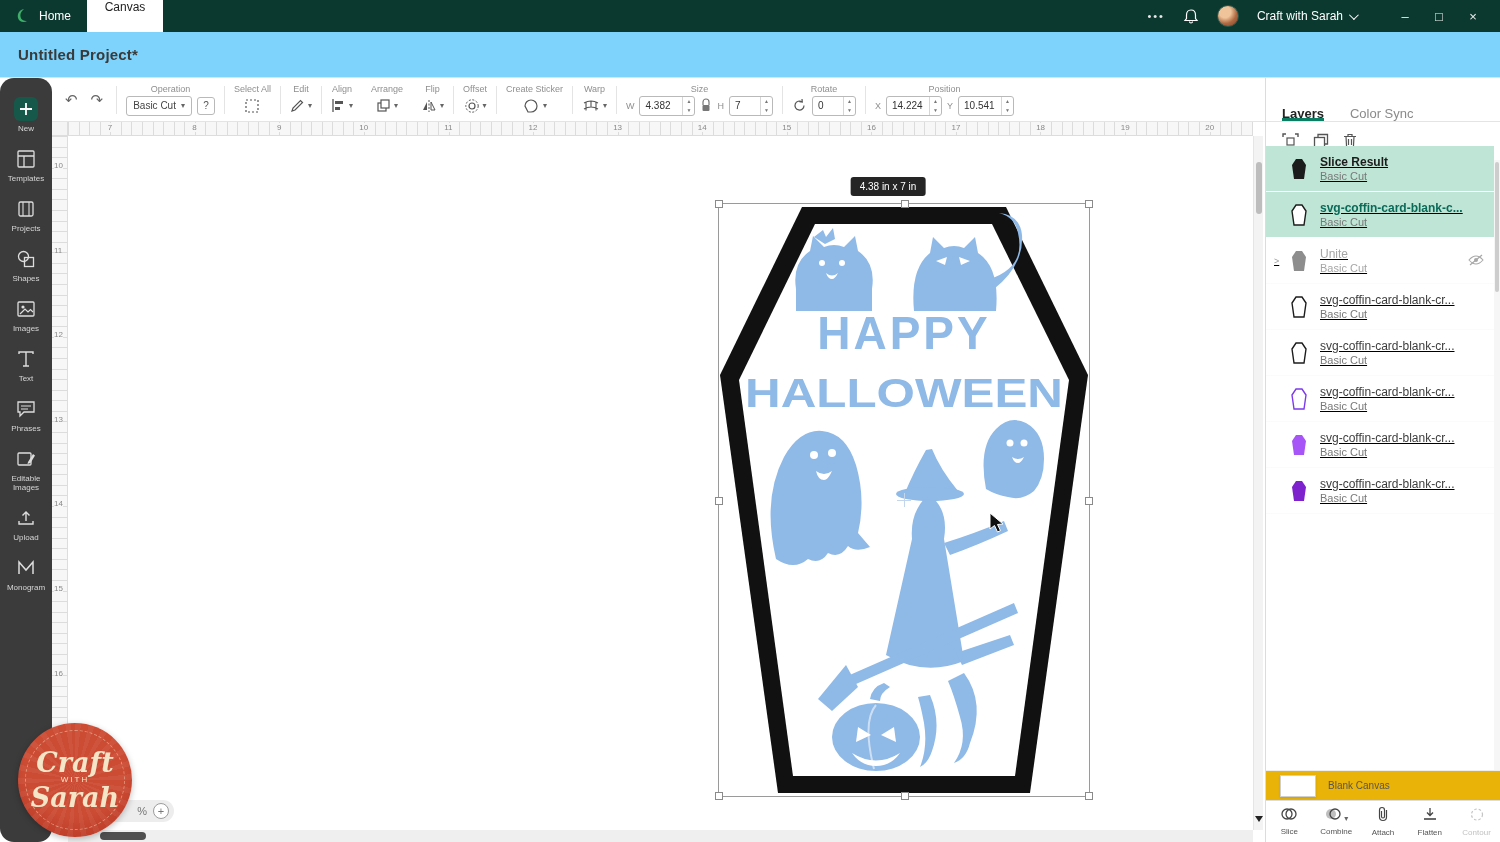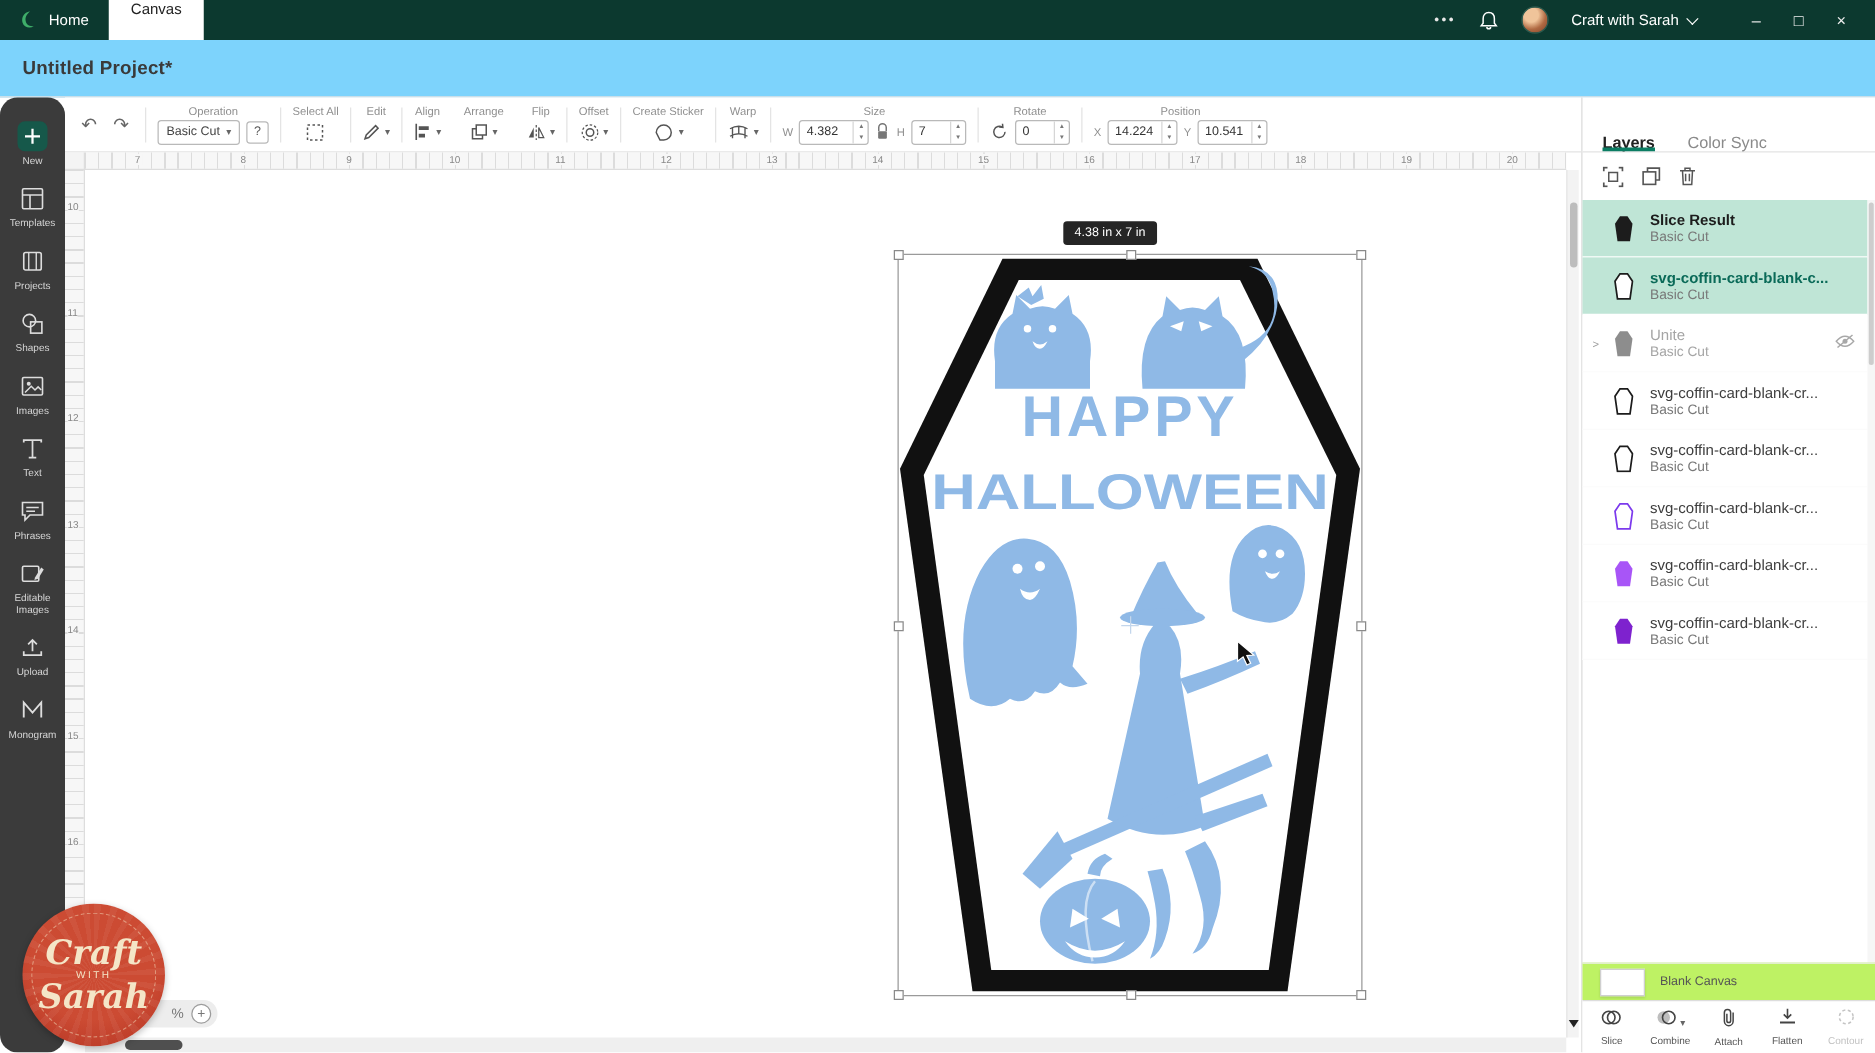--- a/index.html
+++ b/index.html
@@ -82,33 +82,33 @@
   .logo-with { font-size:8px; letter-spacing:2px; line-height:10px; }
 
   
   #rpanel { position:absolute; left:1265px; top:78px; width:235px; height:764px; background:#fff; border-left:1px solid #dcdcdc; }
   #rp-tabs { height:44px; border-bottom:1px solid #e4e4e4; display:flex; align-items:flex-end; gap:26px; padding:0 16px; }
   .rp-tab { font-size:13px; color:#8a8a8a; position:relative; cursor:pointer; }
   .rp-tab.active { color:#222; font-weight:700; }
   .rp-tab.active::after { content:""; position:absolute; left:0; right:0; bottom:0; height:3px; background:#0b7d63; }
   #rp-tools { height:38px; display:flex; align-items:center; gap:14px; padding:0 16px; }
   .rp-tool { background:none; border:none; cursor:pointer; display:flex; }
-  #layer-list { position:absolute; top:82px; left:0; right:6px; }
+  #layer-list { position:absolute; top:68px; left:0; right:6px;text-decoration:underline; }
   .layer-row { height:46px; display:flex; align-items:center; padding:0 10px 0 8px; border-bottom:1px solid #fbfbfb; cursor:pointer; background:#fff; }
   .layer-row.selected { background:#bfe5d6; border-bottom:1px solid #fff; }
   .layer-chev { width:10px; font-size:9px; color:#9a9a9a; margin-right:2px; }
   .layer-icon { width:26px; display:flex; justify-content:center; }
   .layer-meta { margin-left:8px; flex:1; overflow:hidden; }
   .layer-name { font-size:12px; color:#3d3d3d; white-space:nowrap; }
   .layer-sub { font-size:11px; color:#787878; margin-top:1px; }
   .layer-row.selected .layer-name { font-weight:700; color:#1c1c1c; }
   .layer-row.muted .layer-name, .layer-row.muted .layer-sub { color:#a5a5a5; }
   #rp-scroll { position:absolute; right:0; top:82px; width:6px; height:612px; background:#f6f6f6; }
   #rp-thumb { position:absolute; left:1px; top:2px; width:4px; height:130px; background:#cdcdcd; border-radius:2px; }
-  #blank-row { position:absolute; left:0; bottom:42px; width:234px; height:30px; display:flex; align-items:center; gap:12px; padding:0 14px; border-top:1px solid #eee; background:#bef264; }
+  #blank-row { position:absolute; left:0; bottom:42px; width:234px; height:30px; display:flex; align-items:center; gap:12px; padding:0 14px; border-top:1px solid #eee; background:#eab308; }
   #blank-thumb { width:36px; height:22px; background:#fff; border:1px solid #cfcfcf; box-shadow:0 1px 2px rgba(0,0,0,.12); }
   #blank-label { font-size:10px; color:#555; }
   #rp-actions { position:absolute; left:0; bottom:0; width:234px; height:42px; border-top:1px solid #ddd; display:flex; background:#fff; }
   .rp-action { flex:1; display:flex; flex-direction:column; align-items:center; justify-content:center; gap:2px; cursor:pointer; }
   .rp-action .lab { font-size:8px; color:#555; }
   .rp-action.disabled .lab { color:#c2c2c2; }
 
   
   #cursor { position:absolute; left:920px; top:376px; z-index:9; }
 </style>

